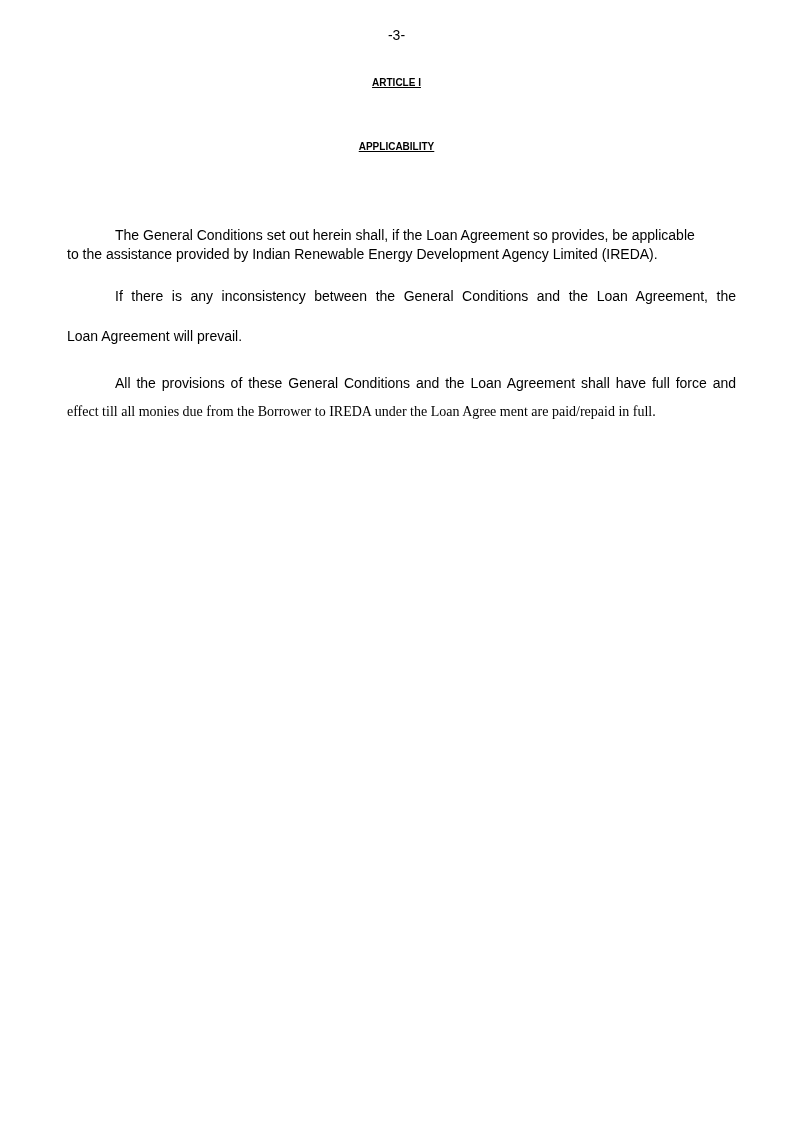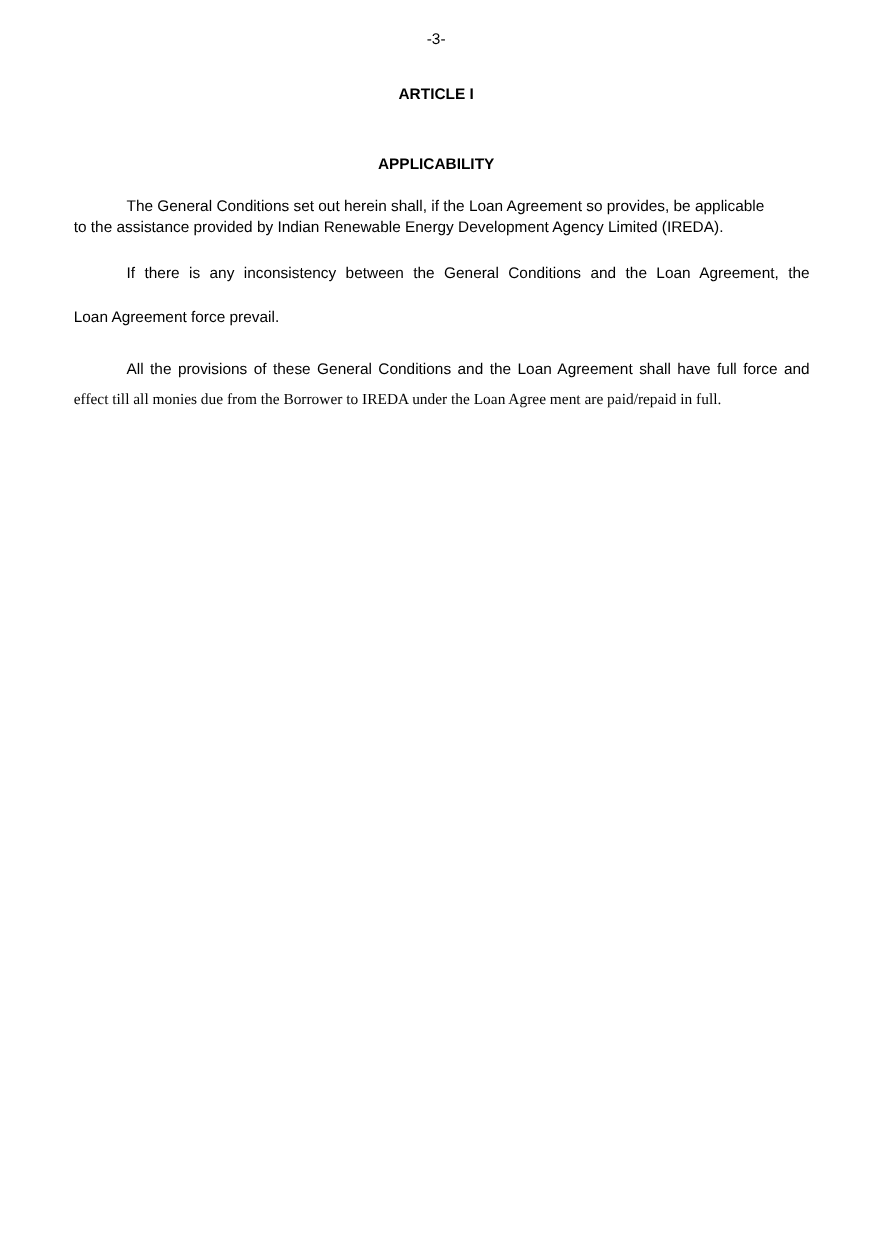--- a/index.html
+++ b/index.html
@@ -1,34 +1,34 @@
 <!DOCTYPE html>
 <html><head>
 <meta charset="utf-8">
 <style>
   html, body { margin: 0; padding: 0; background: #ffffff; }
   body { width: 793px; height: 1122px; position: relative; overflow: hidden;
          font-family: "Liberation Sans", sans-serif; color: #000; font-size: 14px; }
   .page-num { position: absolute; top: 27px; left: 0; width: 793px; text-align: center; font-size: 14px; }
   .heading { position: absolute; left: 0; width: 793px; text-align: center; font-weight: bold;
-             font-size: 14px; }
+             text-decoration: underline; font-size: 10px; }
   .h1 { top: 77px; }
   .h2 { top: 141px; }
-  .line { position: absolute; left: 67px; white-space: nowrap; font-size: 14px; line-height: 18px; }
+  .line { position: absolute; left: 67px; white-space: nowrap; font-size: 14px; line-height: 18px; margin-top: 48px; }
   .justify { width: 669px; text-align: justify; text-align-last: justify; white-space: normal; }
   .indent { left: 115px; }
 </style>
 </head>
 <body>
 
 <div class="page-num">-3-</div>
 
 <div class="heading h1">ARTICLE I</div>
 <div class="heading h2">APPLICABILITY</div>
 
 <div class="line indent" style="top:178px;">The General Conditions set out herein shall, if the Loan  Agreement so provides, be applicable</div>
 <div class="line" style="top:197px;">to the assistance provided by Indian Renewable Energy Development Agency Limited (IREDA).</div>
 
 <div class="line indent justify" style="top:239px; width:621px;">If there is any inconsistency between the General Conditions and the Loan Agreement, the</div>
-<div class="line" style="top:279px;">Loan Agreement force prevail.</div>
+<div class="line" style="top:279px;">Loan Agreement will prevail.</div>
 
 <div class="line indent justify" style="top:326px; width:621px;">All the provisions of these General Conditions and the Loan Agreement shall have full force and</div>
 <div class="line" style="top:355px;font-family:Liberation Serif, serif;">effect till all monies due from the Borrower to IREDA under the Loan Agree ment are paid/repaid in full.</div>
 
 </body></html>

